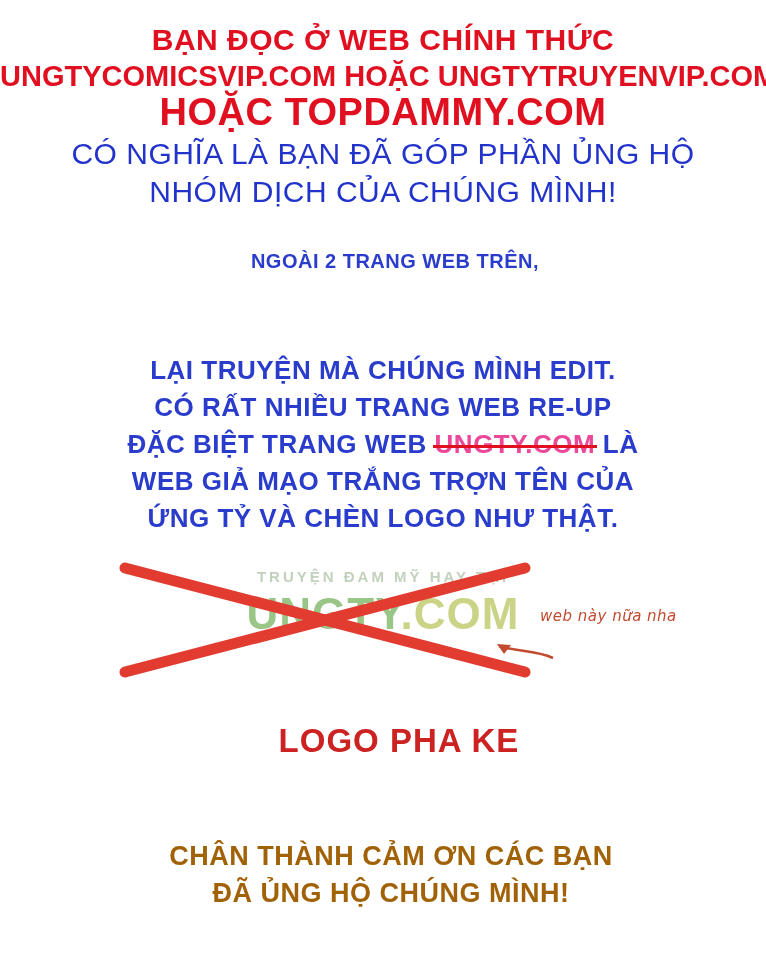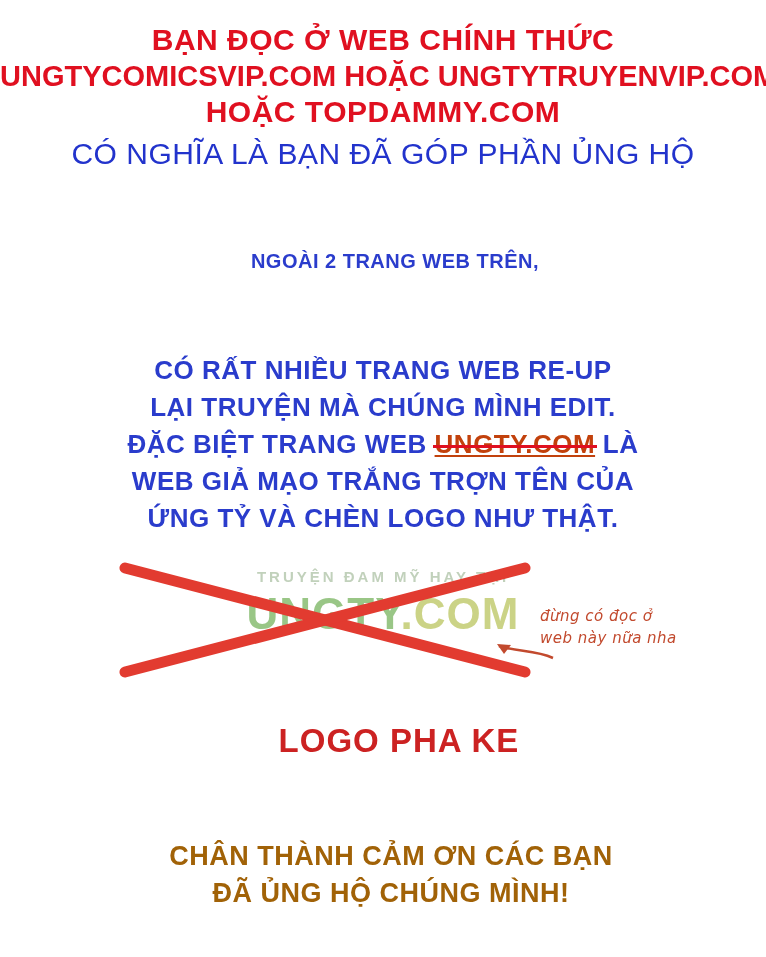--- a/index.html
+++ b/index.html
@@ -38,21 +38,21 @@
     left: 0;
     width: 766px;
     color: #e01020;
     font-weight: bold;
     font-size: 30px;
     line-height: 36px;
     text-transform: uppercase;
   }
   .red-head .l1 { font-size: 30px; }
   .red-head .l2 { font-size: 29px; letter-spacing: 0px; }
-  .red-head .l3 { font-size: 30px; }
+  .red-head .l3 { font-size: 38px; }
 
   
   .blue-head {
     position: absolute;
     top: 135px;
     left: 0;
     width: 766px;
     color: #2233cc;
     font-weight: normal;
     font-size: 30px;
@@ -78,24 +78,23 @@
     top: 352px;
     left: 0;
     width: 766px;
     color: #2a3ccc;
     font-weight: bold;
     font-size: 26px;
     line-height: 37px;
     text-transform: uppercase;
   }
   .strike-red {
-    color: #c2410c;
+    color: #ec4899;
     position: relative;
     display: inline-block;
-    text-decoration: underline;
   }
   .strike-red::after {
     content: "";
     position: absolute;
     left: -2px;
     right: -2px;
     top: 52%;
     height: 3px;
     background: #e01020;
   }
@@ -190,50 +189,50 @@
 <div class="page">
 
   <div class="block red-head">
     <span class="line l1">BẠN ĐỌC Ở WEB CHÍNH THỨC</span>
     <span class="line l2">UNGTYCOMICSVIP.COM HOẶC UNGTYTRUYENVIP.COM</span>
     <span class="line l3">HOẶC TOPDAMMY.COM</span>
   </div>
 
   <div class="block blue-head">
     <span class="line">CÓ NGHĨA LÀ BẠN ĐÃ GÓP PHẦN ỦNG HỘ</span>
+    <span class="line">NHÓM DỊCH CỦA CHÚNG MÌNH!</span>
   </div>
 
   <div class="block blue-sub">
     <span class="line">NGOÀI 2 TRANG WEB TRÊN,</span>
   </div>
 
   <div class="block blue-body">
+    <span class="line">LẠI TRUYỆN MÀ CHÚNG MÌNH EDIT.</span>
     <span class="line">CÓ RẤT NHIỀU TRANG WEB RE-UP</span>
-    <span class="line">LẠI TRUYỆN MÀ CHÚNG MÌNH EDIT.</span>
     <span class="line"><span>ĐẶC BIỆT TRANG WEB </span><span class="strike-red">UNGTY.COM</span><span> LÀ</span></span>
     <span class="line">WEB GIẢ MẠO TRẮNG TRỢN TÊN CỦA</span>
     <span class="line">ỨNG TỶ VÀ CHÈN LOGO NHƯ THẬT.</span>
   </div>
 
   <div class="logo-area">
 
     <div class="fake-logo">
       <span class="flsmall">TRUYỆN ĐAM MỸ HAY TẠI</span>
       <span class="fltext"><span>UNGTY</span><span class="dotcom">.COM</span></span>
     </div>
 
     <svg class="x-cross" viewBox="0 0 420 120">
       <line x1="10" y1="8" x2="410" y2="112" stroke="#e23b30" stroke-width="11" stroke-linecap="round"></line>
       <line x1="10" y1="112" x2="410" y2="8" stroke="#e23b30" stroke-width="11" stroke-linecap="round"></line>
     </svg>
 
   </div>
 
   <div class="note">
-    <span class="line">đừng có đọc ở</span>
     <span class="line">web này nữa nha</span>
   </div>
 
   <svg style="position:absolute; left:495px; top:640px; width:60px; height:30px;" viewBox="0 0 60 30">
     <path d="M58 18 C 40 10, 22 12, 4 6" stroke="#c24a2e" stroke-width="2.5" fill="none"></path>
     <polygon points="2,4 16,5 9,14" fill="#c24a2e"></polygon>
   </svg>
 
   <div class="logo-fake-label">LOGO PHA KE</div>
 

